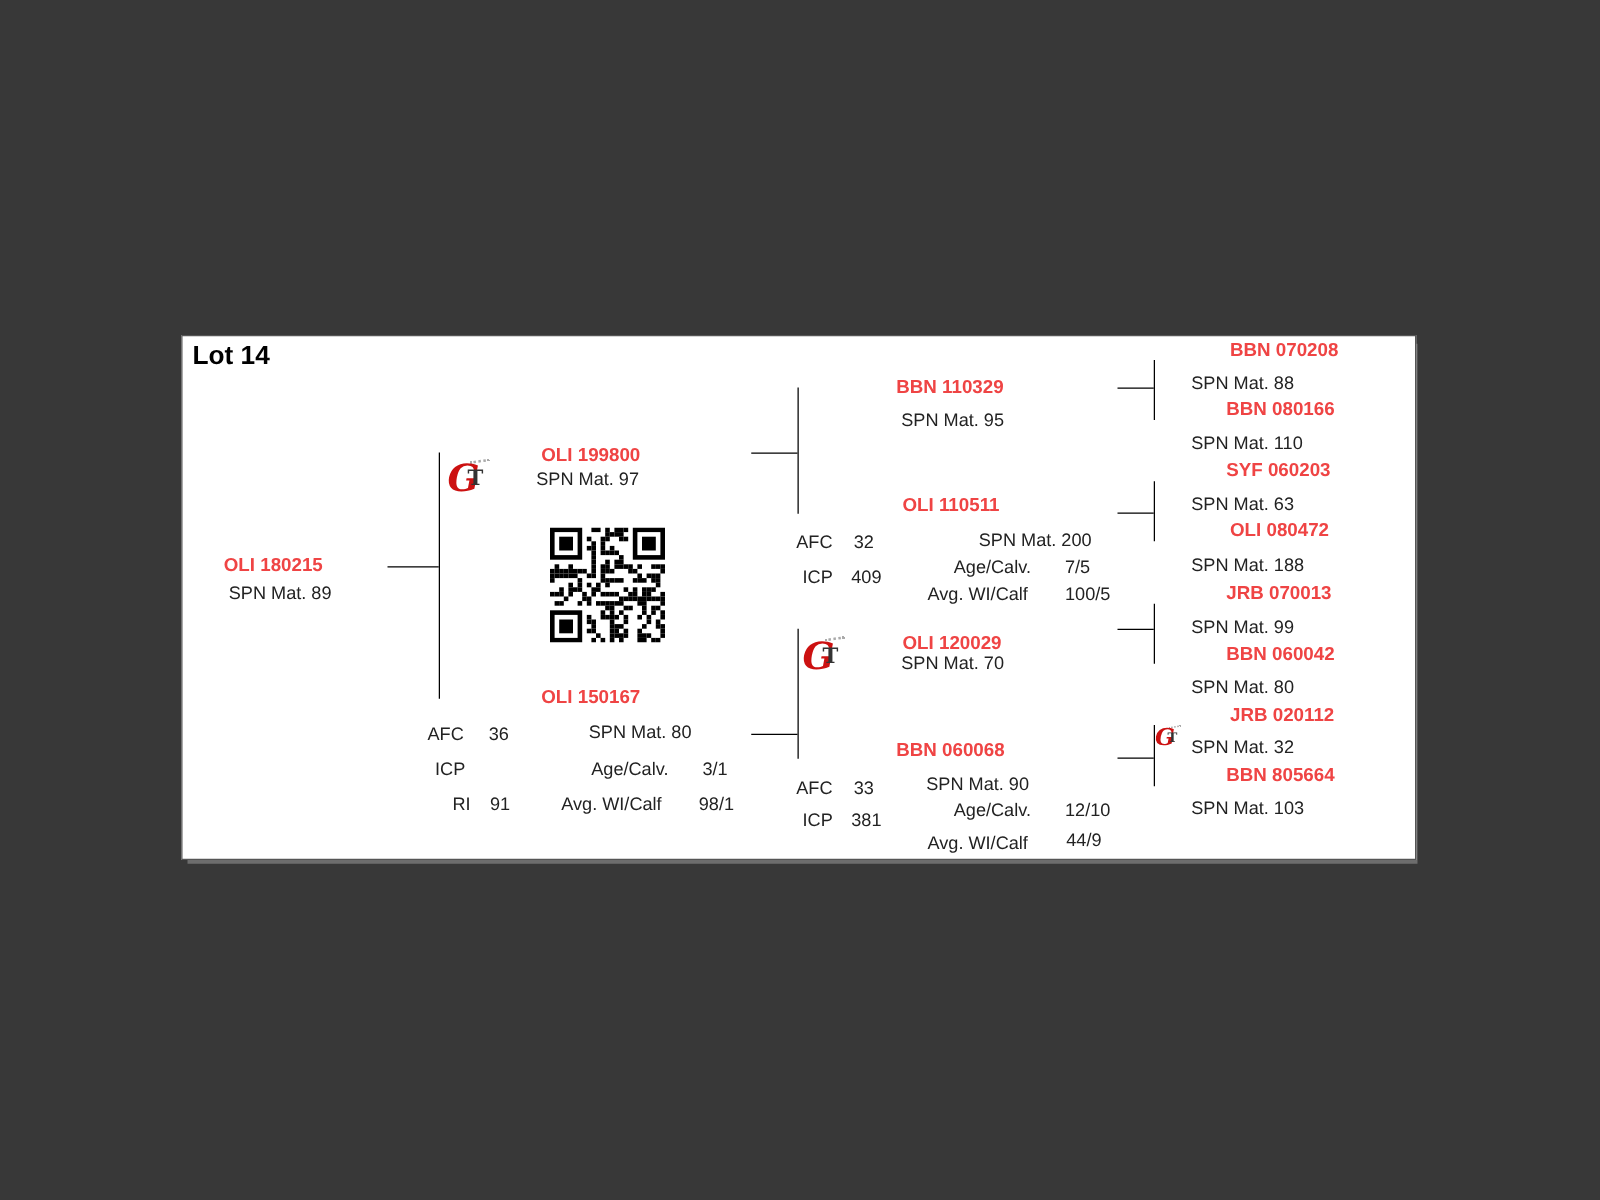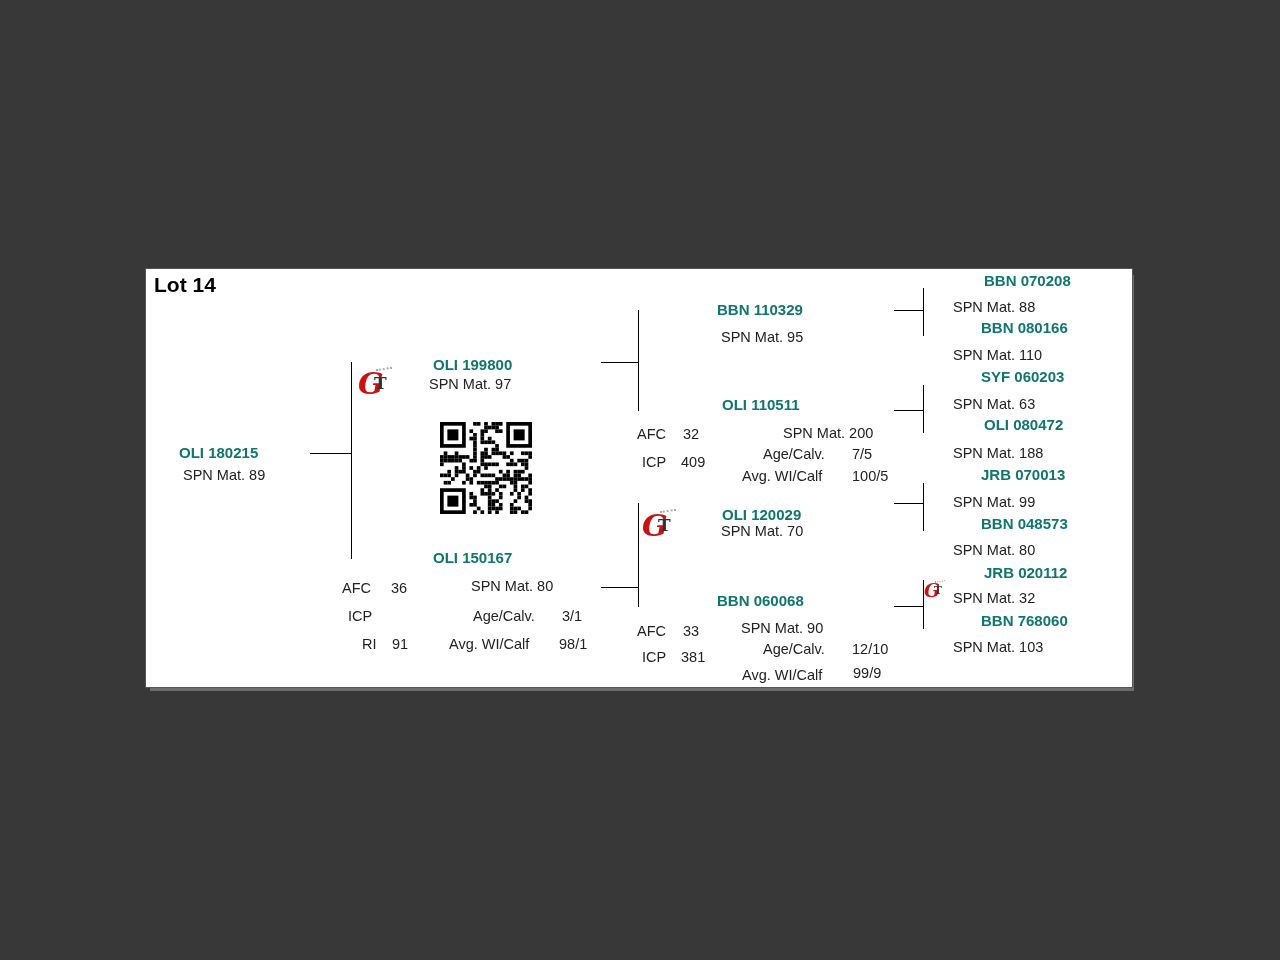--- a/index.html
+++ b/index.html
@@ -18,21 +18,21 @@
     background:#ffffff;
     border:1px solid #555;
     box-shadow:3px 5px 0 -2px rgba(190,190,190,0.4);
   }
   .lot {
     position:absolute; left:8px; top:4px;
     font-size:21px; font-weight:bold; color:#000;
     white-space:nowrap;
   }
   .abs { position:absolute; white-space:nowrap; }
-  .id  { font-weight:bold; font-size:15px; color:#0f766e; line-height:17px; }
+  .id  { font-weight:bold; font-size:15px; color:#ef4444; line-height:17px; }
   .txt { font-size:14.5px; color:#222; line-height:17px; }
   .line { position:absolute; background:#000; }
   .hl { height:1px; }
   .vl { width:1px; }
   .qr { position:absolute; left:293px; top:153px; width:94px; height:92px; }
   .qr svg { display:block; }
   .gt { position:absolute; width:40px; height:44px; }
   .gt-g {
     position:absolute; left:0; top:0;
     color:#cc1111; font-family:"DejaVu Serif", serif;
@@ -332,42 +332,42 @@
       <span class="gt-t">T</span>
     </span>
     <div class="abs id" style="left:576px;top:237px">OLI 120029</div>
     <div class="abs txt" style="left:575px;top:254px">SPN Mat. 70</div>
 
     <div class="abs id" style="left:571px;top:323px">BBN 060068</div>
     <div class="abs txt" style="left:595px;top:351px">SPN Mat. 90</div>
     <div class="abs txt" style="left:617px;top:372px">Age/Calv.</div>
     <div class="abs txt" style="left:706px;top:372px">12/10</div>
     <div class="abs txt" style="left:596px;top:398px">Avg. WI/Calf</div>
-    <div class="abs txt" style="left:707px;top:396px">99/9</div>
+    <div class="abs txt" style="left:707px;top:396px">44/9</div>
     <div class="abs txt" style="left:491px;top:354px">AFC</div>
     <div class="abs txt" style="left:537px;top:354px">33</div>
     <div class="abs txt" style="left:496px;top:380px">ICP</div>
     <div class="abs txt" style="left:535px;top:380px">381</div>
 
     <div class="abs id" style="left:838px;top:3px">BBN 070208</div>
     <div class="abs txt" style="left:807px;top:30px">SPN Mat. 88</div>
     <div class="abs id" style="left:835px;top:50px">BBN 080166</div>
     <div class="abs txt" style="left:807px;top:78px">SPN Mat. 110</div>
     <div class="abs id" style="left:835px;top:99px">SYF 060203</div>
     <div class="abs txt" style="left:807px;top:127px">SPN Mat. 63</div>
     <div class="abs id" style="left:838px;top:147px">OLI 080472</div>
     <div class="abs txt" style="left:807px;top:176px">SPN Mat. 188</div>
     <div class="abs id" style="left:835px;top:197px">JRB 070013</div>
     <div class="abs txt" style="left:807px;top:225px">SPN Mat. 99</div>
-    <div class="abs id" style="left:835px;top:246px">BBN 048573</div>
+    <div class="abs id" style="left:835px;top:246px">BBN 060042</div>
     <div class="abs txt" style="left:807px;top:273px">SPN Mat. 80</div>
     <div class="abs id" style="left:838px;top:295px">JRB 020112</div>
     <span class="gt sm" style="left:778px;top:310px">
       <span class="gt-flourish"></span>
       <span class="gt-g">G</span>
       <span class="gt-t">T</span>
     </span>
     <div class="abs txt" style="left:807px;top:321px">SPN Mat. 32</div>
-    <div class="abs id" style="left:835px;top:343px">BBN 768060</div>
+    <div class="abs id" style="left:835px;top:343px">BBN 805664</div>
     <div class="abs txt" style="left:807px;top:370px">SPN Mat. 103</div>
 
   </div>
 </div>
 
 </body></html>

